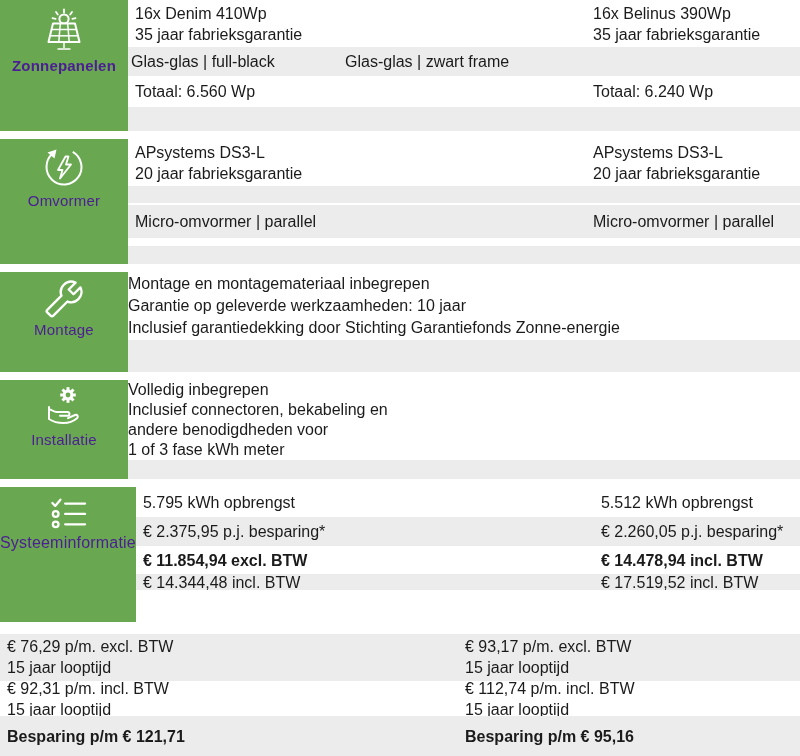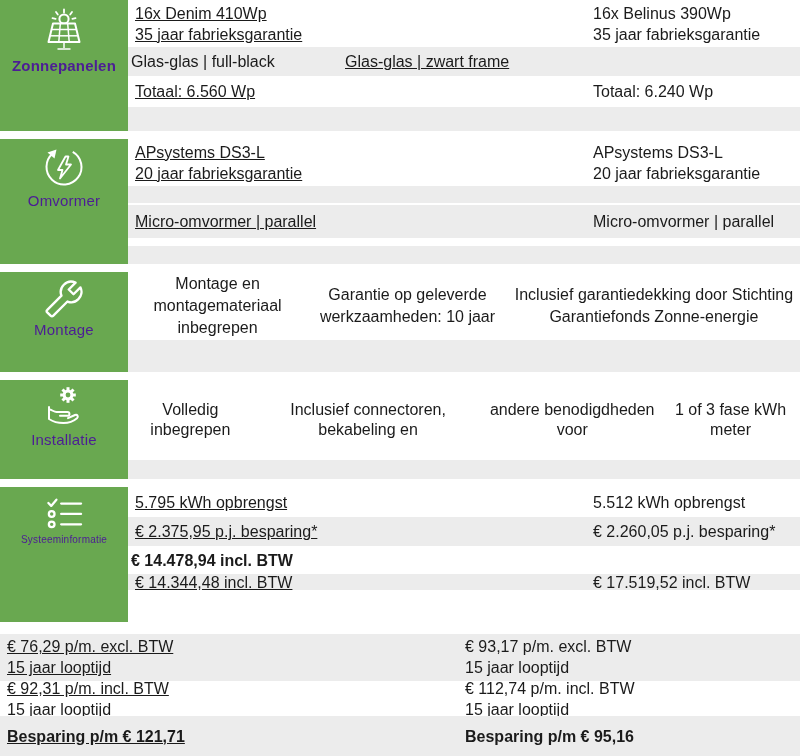--- a/index.html
+++ b/index.html
@@ -7,24 +7,24 @@
   body { font-family:"Liberation Sans", sans-serif; }
   .sheet { width:800px; height:756px; color:#1b1b1b; font-size:16px; overflow:hidden; background:#fff; }
   .section { display:flex; width:100%; }
   .gap { width:100%; background:#fff; }
   .side { flex:0 0 128px; background:#69a850; color:#4c1d95; display:flex; flex-direction:column; align-items:center; }
   .side-label { font-size:15px; margin-top:3px; letter-spacing:.2px; white-space:nowrap; }
   .content { flex:1; display:flex; flex-direction:column; min-width:0; }
   .row { display:flex; width:100%; background:#fff; }
   .gray { background:#ececec; }
   .cell { display:flex; flex-direction:column; justify-content:center; line-height:21px; }
-  .cl { flex:0 0 462px; padding-left:7px;text-decoration:underline; }
+  .cl { flex:0 0 462px; padding-left:7px; }
   .cr { flex:1; padding-left:3px; }
   .bold { font-weight:700; }
-  .center-block { display:flex; flex-direction:row; justify-content:center; align-items:center; text-align:center; width:100%; }
+  .center-block { display:flex; flex-direction:column; justify-content:center; align-items:flex-start; text-align:center; width:100%; }
   .lh22 { line-height:22px; }
   .lh20 { line-height:20px; }
   svg { display:block; }
 </style>
 </head>
 <body>
 
 <div class="sheet">
 
   <div class="section" style="height:131px">
@@ -171,32 +171,33 @@
       <svg width="42" height="36" viewBox="0 0 44 38">
         <g fill="none" stroke="#fff" stroke-width="2.4" stroke-linecap="round" stroke-linejoin="round">
           <path d="M5.5 8.5 l3 3 5.5-6.5"></path>
           <line x1="19" y1="9" x2="40" y2="9"></line>
           <circle cx="9" cy="20" r="3"></circle>
           <line x1="19" y1="20" x2="40" y2="20"></line>
           <circle cx="9" cy="31" r="3"></circle>
           <line x1="19" y1="31" x2="40" y2="31"></line>
         </g>
       </svg>
-      <div class="side-label" style="font-size:10px">Systeeminformatie</div>
+      <div class="side-label" style="font-size:16px">Systeeminformatie</div>
     </div>
     <div class="content">
       <div class="row" style="height:30px">
         <div class="cell cl">5.795 kWh opbrengst</div>
         <div class="cell cr">5.512 kWh opbrengst</div>
       </div>
       <div class="row gray" style="height:29px">
         <div class="cell cl">€ 2.375,95 p.j. besparing*</div>
         <div class="cell cr">€ 2.260,05 p.j. besparing*</div>
       </div>
       <div class="row bold" style="height:28px">
+        <div class="cell cl">€ 11.854,94 excl. BTW</div>
         <div class="cell cr">€ 14.478,94 incl. BTW</div>
       </div>
       <div class="row gray" style="height:16px">
         <div class="cell cl">€ 14.344,48 incl. BTW</div>
         <div class="cell cr">€ 17.519,52 incl. BTW</div>
       </div>
       <div class="row" style="height:17px"></div>
     </div>
   </div>
 

